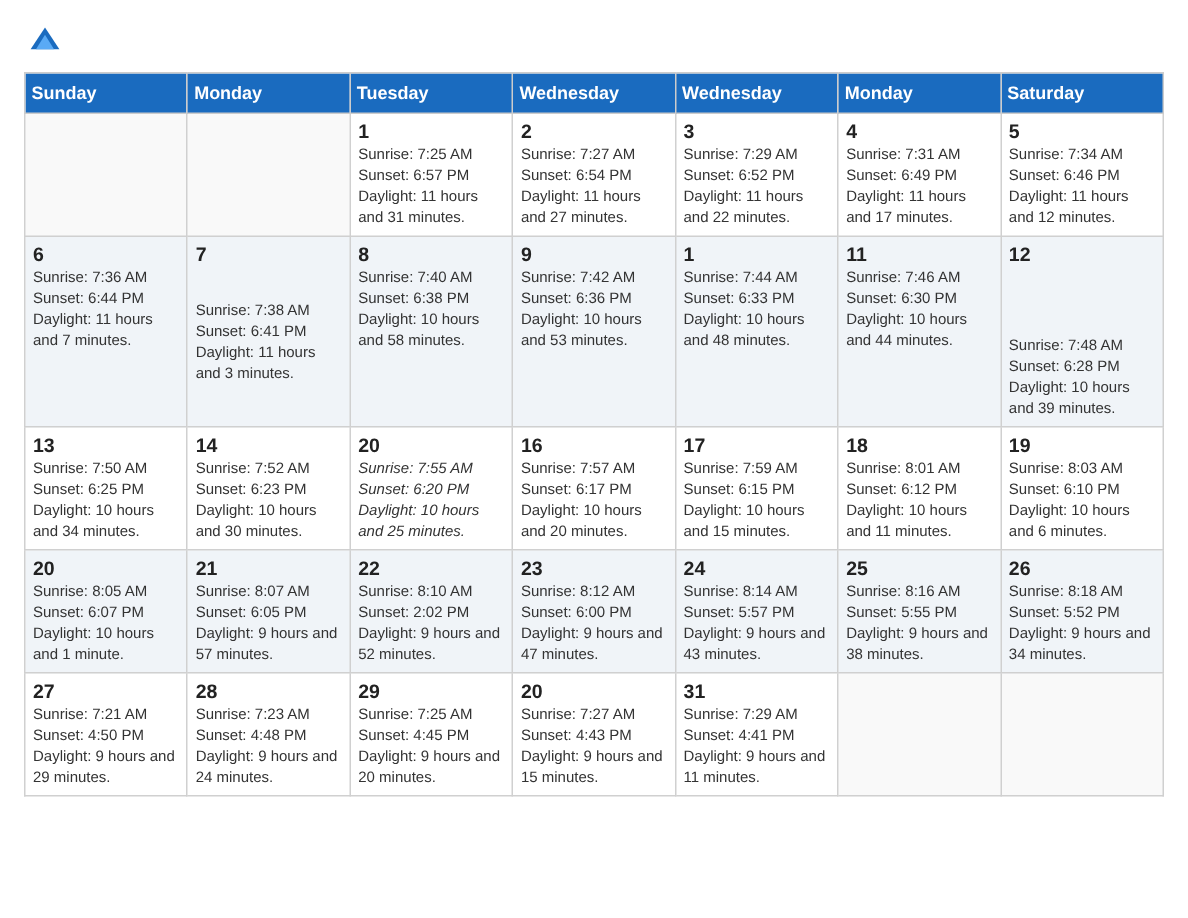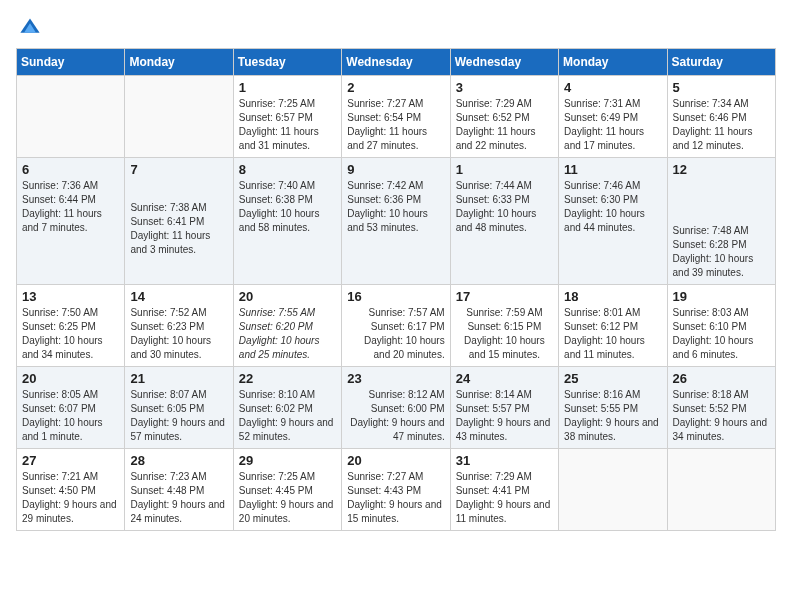--- a/index.html
+++ b/index.html
@@ -215,27 +215,27 @@
 Daylight: 10 hours and 30 minutes.</div>
         </td>
         <td>
           <span class="day-number">20</span>
           <div class="day-info" style="white-space: pre-line; font-style: italic;">Sunrise: 7:55 AM
 Sunset: 6:20 PM
 Daylight: 10 hours and 25 minutes.</div>
         </td>
         <td>
           <span class="day-number">16</span>
-          <div class="day-info" style="white-space: pre-line; text-align: right;">Sunrise: 7:57 AM
+          <div class="day-info" style="white-space: pre-line;">Sunrise: 7:57 AM
 Sunset: 6:17 PM
 Daylight: 10 hours and 20 minutes.</div>
         </td>
         <td>
           <span class="day-number">17</span>
-          <div class="day-info" style="white-space: pre-line; text-align: center;">Sunrise: 7:59 AM
+          <div class="day-info" style="white-space: pre-line;">Sunrise: 7:59 AM
 Sunset: 6:15 PM
 Daylight: 10 hours and 15 minutes.</div>
         </td>
         <td>
           <span class="day-number">18</span>
           <div class="day-info" style="white-space: pre-line;">Sunrise: 8:01 AM
 Sunset: 6:12 PM
 Daylight: 10 hours and 11 minutes.</div>
         </td>
         <td>
@@ -254,26 +254,26 @@
         </td>
         <td>
           <span class="day-number">21</span>
           <div class="day-info" style="white-space: pre-line;">Sunrise: 8:07 AM
 Sunset: 6:05 PM
 Daylight: 9 hours and 57 minutes.</div>
         </td>
         <td>
           <span class="day-number">22</span>
           <div class="day-info" style="white-space: pre-line;">Sunrise: 8:10 AM
-Sunset: 6:02 PM
+Sunset: 2:02 PM
 Daylight: 9 hours and 52 minutes.</div>
         </td>
         <td>
           <span class="day-number">23</span>
-          <div class="day-info" style="white-space: pre-line; text-align: right;">Sunrise: 8:12 AM
+          <div class="day-info" style="white-space: pre-line;">Sunrise: 8:12 AM
 Sunset: 6:00 PM
 Daylight: 9 hours and 47 minutes.</div>
         </td>
         <td>
           <span class="day-number">24</span>
           <div class="day-info" style="white-space: pre-line;">Sunrise: 8:14 AM
 Sunset: 5:57 PM
 Daylight: 9 hours and 43 minutes.</div>
         </td>
         <td>

